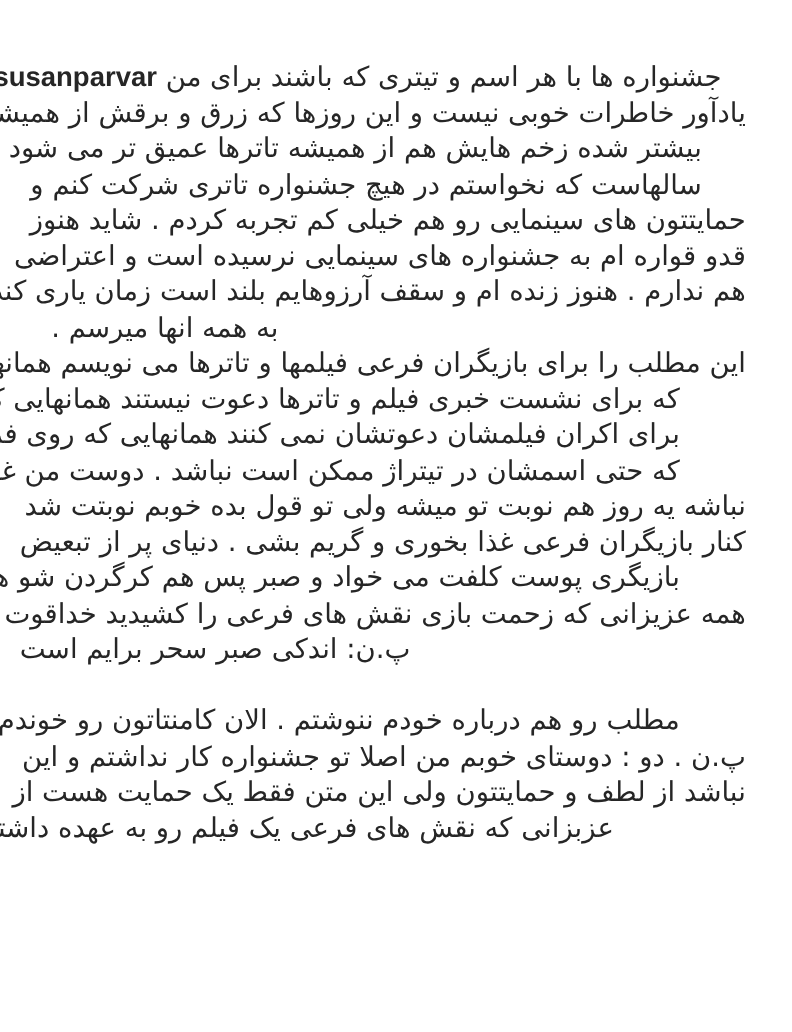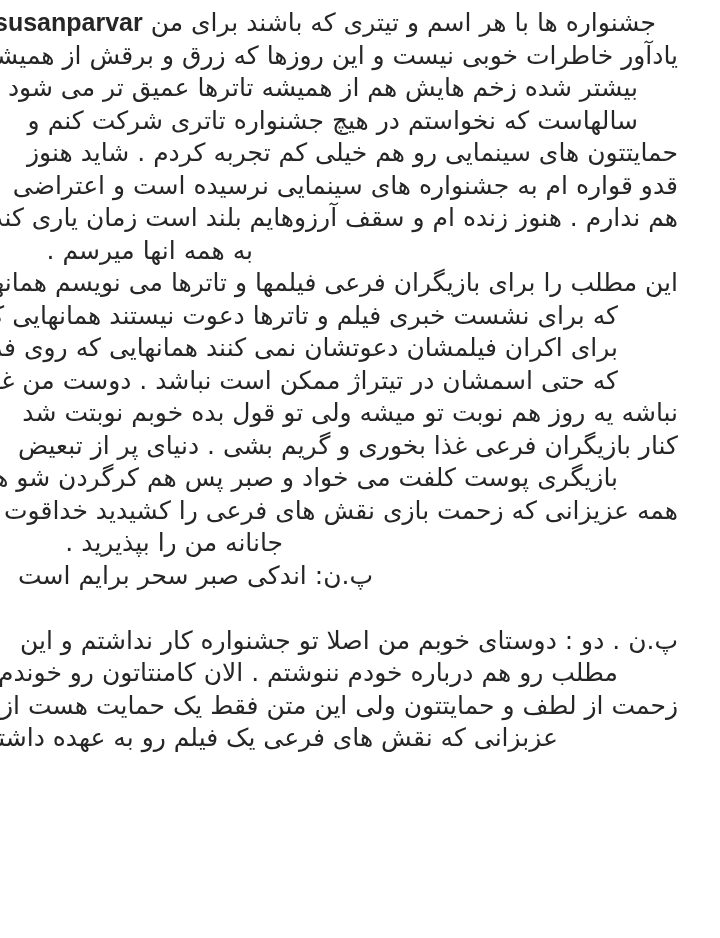--- a/index.html
+++ b/index.html
@@ -23,21 +23,21 @@
       font-family: "DejaVu Sans", sans-serif;
       font-size: 25px;
       line-height: 32.5px;
       color: #262626;
     }
     .line {
       display: block;
       white-space: nowrap;
       overflow: visible;
     }
-    .line.indent-1 { padding-right: 22px; }
+    .line.indent-1 { padding-right: 22px; margin-top: 48px; }
     .line.indent-2 { padding-right: 40px; }
     .line.indent-3 { padding-right: 60px; }
     .line.indent-5 { padding-right: 120px; }
     .username {
       font-family: "Liberation Sans", sans-serif;
       font-weight: bold;
       color: #262626;
       direction: ltr;
       unicode-bidi: embed;
     }
@@ -56,20 +56,19 @@
   <span class="line">هم ندارم . هنوز زنده ام و سقف آرزوهایم بلند است زمان یاری کند</span>
   <span class="line" style="padding-right:425px">به همه انها میرسم .</span>
   <span class="line">این مطلب را برای بازیگران فرعی فیلمها و تاترها می نویسم همانها</span>
   <span class="line indent-3">که برای نشست خبری فیلم و تاترها دعوت نیستند همانهایی که</span>
   <span class="line indent-3">برای اکران فیلمشان دعوتشان نمی کنند همانهایی که روی فرش</span>
   <span class="line indent-3">که حتی اسمشان در تیتراژ ممکن است نباشد . دوست من غمت</span>
   <span class="line">نباشه یه روز هم نوبت تو میشه ولی تو قول بده خوبم نوبتت شد</span>
   <span class="line">کنار بازیگران فرعی غذا بخوری و گریم بشی . دنیای پر از تبعیض</span>
   <span class="line indent-3">بازیگری پوست کلفت می خواد و صبر پس هم کرگردن شو هم</span>
   <span class="line">همه عزیزانی که زحمت بازی نقش های فرعی را کشیدید خداقوت</span>
-  <span class="line" style="padding-right:395px">جانانه من را بپذیرید .</span>
   <span class="line" style="padding-right:305px">پ.ن: اندکی صبر سحر برایم است</span>
   <span class="line blank"></span>
+  <span class="line indent-3">مطلب رو هم درباره خودم ننوشتم . الان کامنتاتون رو خوندم</span>
   <span class="line">پ.ن . دو : دوستای خوبم من اصلا تو جشنواره کار نداشتم و این</span>
-  <span class="line indent-3">مطلب رو هم درباره خودم ننوشتم . الان کامنتاتون رو خوندم</span>
-  <span class="line">زحمت از لطف و حمایتتون ولی این متن فقط یک حمایت هست از</span>
+  <span class="line">نباشد از لطف و حمایتتون ولی این متن فقط یک حمایت هست از</span>
   <span class="line indent-5">عزبزانی که نقش های فرعی یک فیلم رو به عهده داشتند</span>
 </div>
 
 </body></html>

